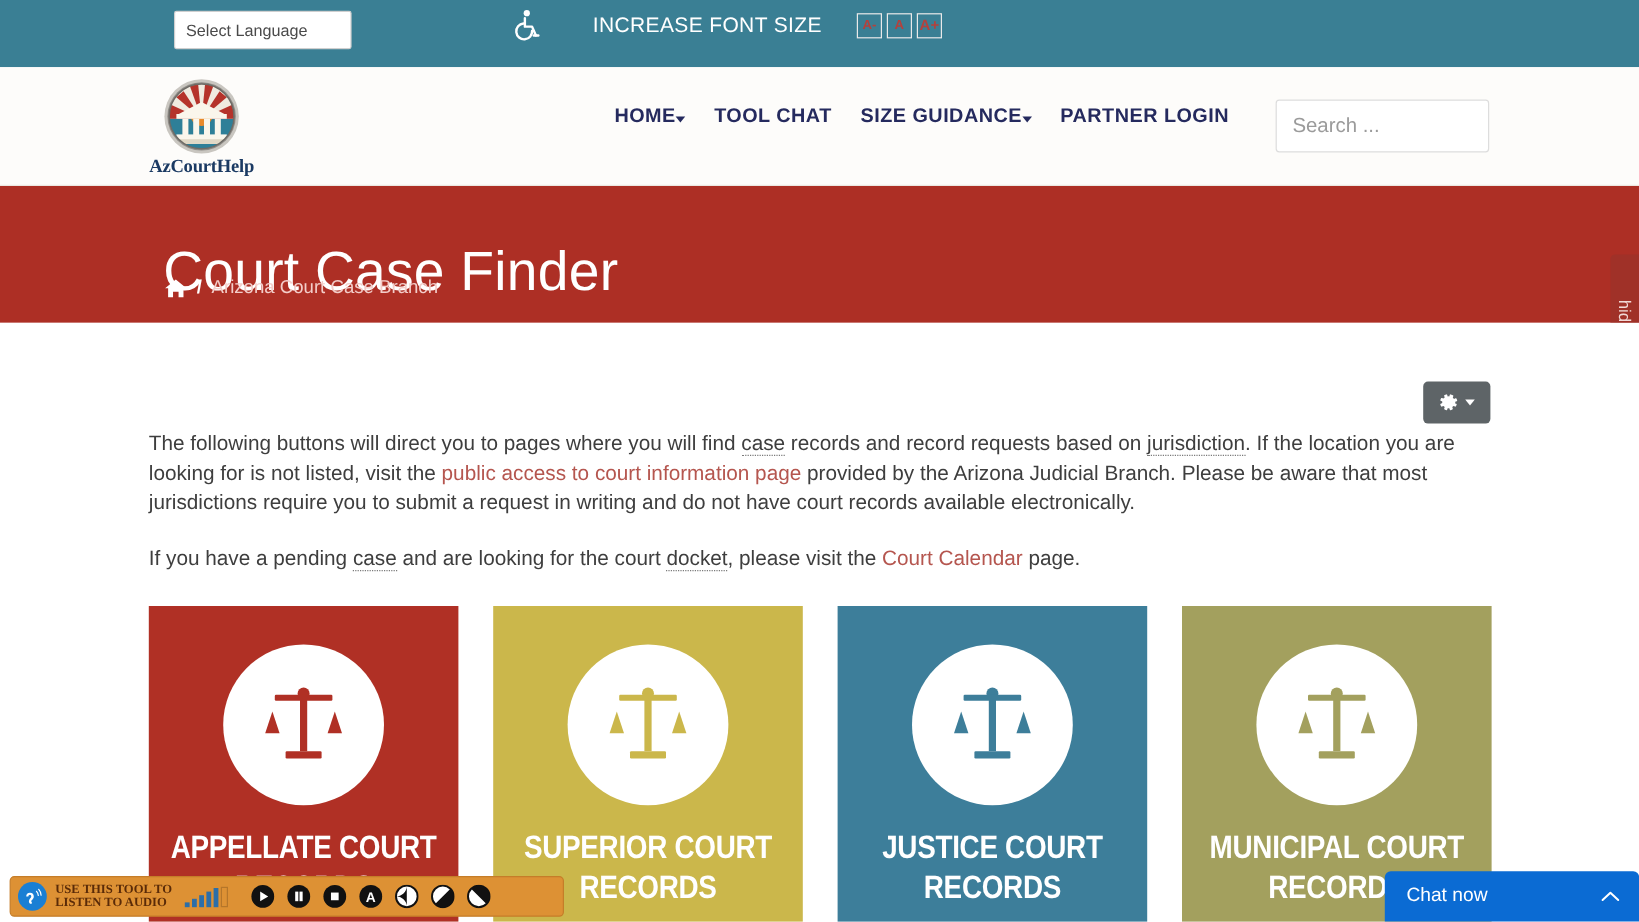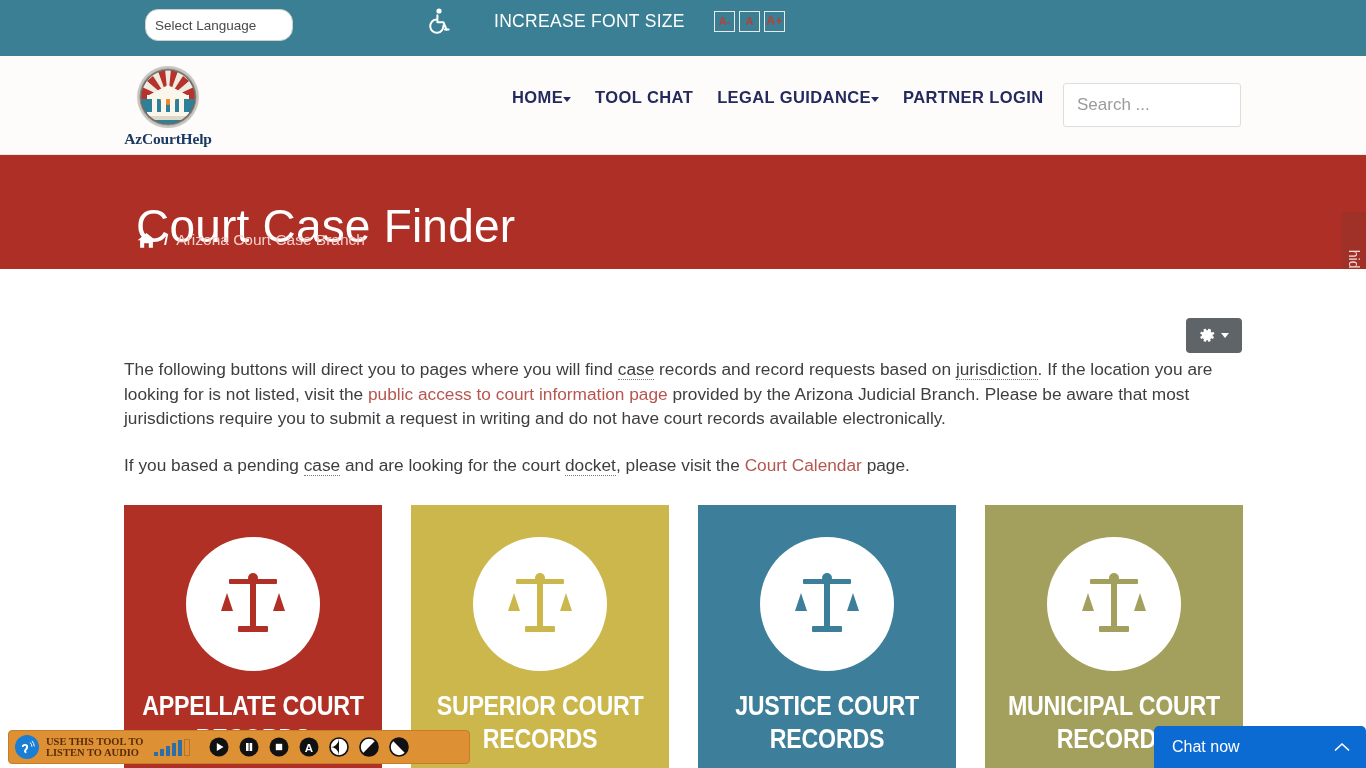--- a/index.html
+++ b/index.html
@@ -17,21 +17,21 @@
     position: absolute; top: 0; left: 0;
     width: 1366px; height: 56px;
     background: #3a7f94;
     display: flex; align-items: center;
   }
   .lang-select {
     position: absolute; left: 145px; top: 9px;
     width: 148px; height: 32px;
     background: #ffffff;
     border: 1px solid #cfcfcf;
-    border-radius: 13px;
+    border-radius: 2px;
     display: flex; align-items: center;
     padding: 0 9px;
     font-size: 13.5px; color: #4a4a4a;
     font-family: "Liberation Sans", sans-serif;
     cursor: pointer;
   }
   .wheelchair-icon {
     position: absolute; left: 428px; top: 7px;
     width: 24px; height: 30px;
   }
@@ -330,21 +330,21 @@
 
   <nav class="nav">
     <a class="nav-item">
       <span>HOME</span>
       <i class="caret-dn"></i>
     </a>
     <a class="nav-item">
       <span>TOOL CHAT</span>
     </a>
     <a class="nav-item">
-      <span>LEGAL GUIDANCE</span>
+      <span>SIZE GUIDANCE</span>
       <i class="caret-dn"></i>
     </a>
     <a class="nav-item">
       <span>PARTNER LOGIN</span>
     </a>
   </nav>
 
   <input class="search-box" type="text" placeholder="Search ..." style="">
 </div>
 
@@ -371,21 +371,21 @@
     <svg class="gear-icon" viewBox="0 0 20 20">
       <path fill="#ffffff" d="M10 6.6a3.4 3.4 0 100 6.8 3.4 3.4 0 000-6.8zm0 5.2a1.8 1.8 0 110-3.6 1.8 1.8 0 010 3.6z"></path>
       <path fill="#ffffff" d="M17.6 11.4l-1.5-.6a6.3 6.3 0 000-1.6l1.5-.6a.7.7 0 00.4-.9l-.7-1.6a.7.7 0 00-.9-.3l-1.5.6a6.4 6.4 0 00-1.2-1.1l.5-1.5a.7.7 0 00-.4-.9L11.7 2a.7.7 0 00-.9.4l-.5 1.5a6.5 6.5 0 00-1.6 0L8.2 2.4A.7.7 0 007.3 2l-1.6.6a.7.7 0 00-.4.9l.5 1.5a6.4 6.4 0 00-1.2 1.1l-1.5-.6a.7.7 0 00-.9.3l-.7 1.6a.7.7 0 00.4.9l1.5.6a6.3 6.3 0 000 1.6l-1.5.6a.7.7 0 00-.4.9l.7 1.6a.7.7 0 00.9.3l1.5-.6a6.4 6.4 0 001.2 1.1l-.5 1.5a.7.7 0 00.4.9l1.6.6a.7.7 0 00.9-.4l.5-1.5a6.5 6.5 0 001.6 0l.5 1.5a.7.7 0 00.9.4l1.6-.6a.7.7 0 00.4-.9l-.5-1.5a6.4 6.4 0 001.2-1.1l1.5.6a.7.7 0 00.9-.3l.7-1.6a.7.7 0 00-.4-.9z"></path>
     </svg>
     <i class="gear-caret"></i>
   </div>
 
   <div class="body-copy">
     <p><span>The following buttons will direct you to pages where you will find </span><span class="glossary">case</span><span> records and record requests based on </span><span class="glossary">jurisdiction</span><span>.  If the location you are looking for is not listed, visit the </span><a class="inline-link">public access to court information page</a><span> provided by the Arizona Judicial Branch.  Please be aware that most jurisdictions require you to submit a request in writing and do not have court records available electronically.</span></p>
 
-    <p><span>If you based a pending </span><span class="glossary">case</span><span> and are looking for the court </span><span class="glossary">docket</span><span>, please visit the </span><a class="inline-link">Court Calendar</a><span> page.</span></p>
+    <p><span>If you have a pending </span><span class="glossary">case</span><span> and are looking for the court </span><span class="glossary">docket</span><span>, please visit the </span><a class="inline-link">Court Calendar</a><span> page.</span></p>
   </div>
 
   <div class="cards">
 
     <a class="card" id="card0" style="background: rgb(176, 48, 37);">
       <div class="card-circle">
         <svg class="scales-svg" viewBox="0 0 74 72">
           <g class="scales-fill" fill="#b03025">
             <circle cx="37" cy="10" r="5"></circle>
             <rect x="34" y="12" width="6" height="46"></rect>

